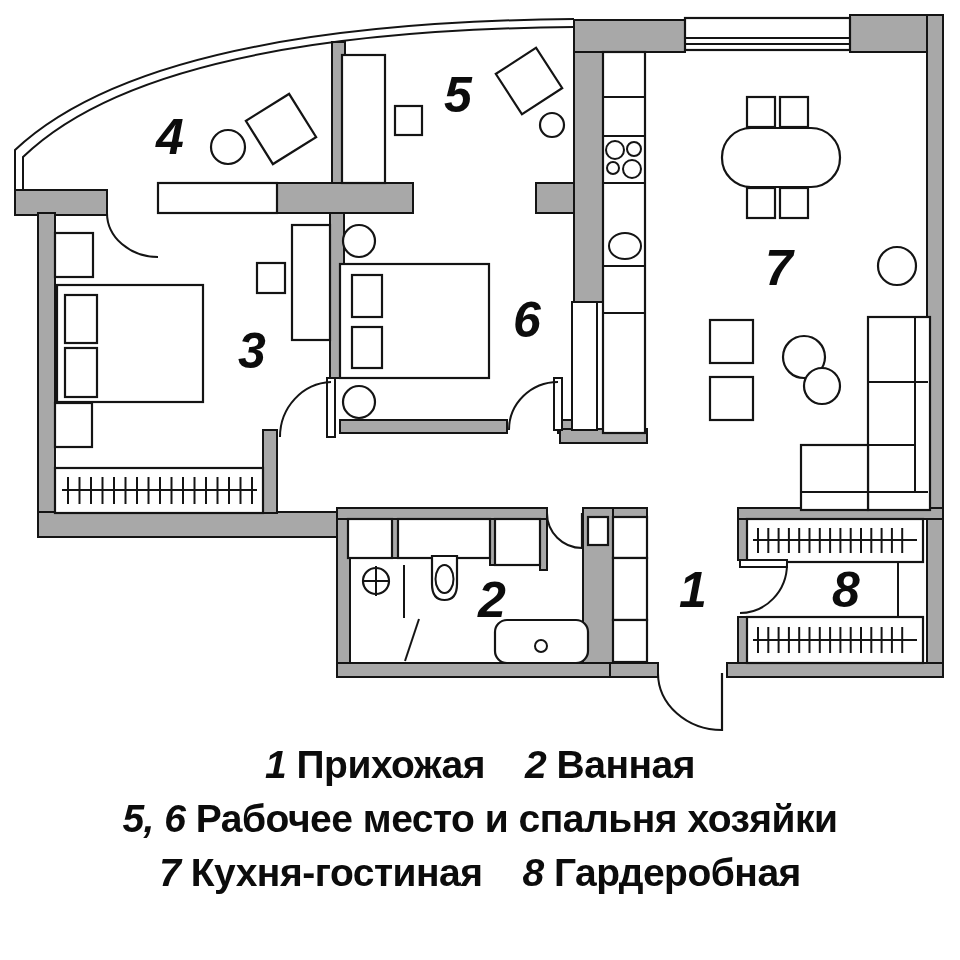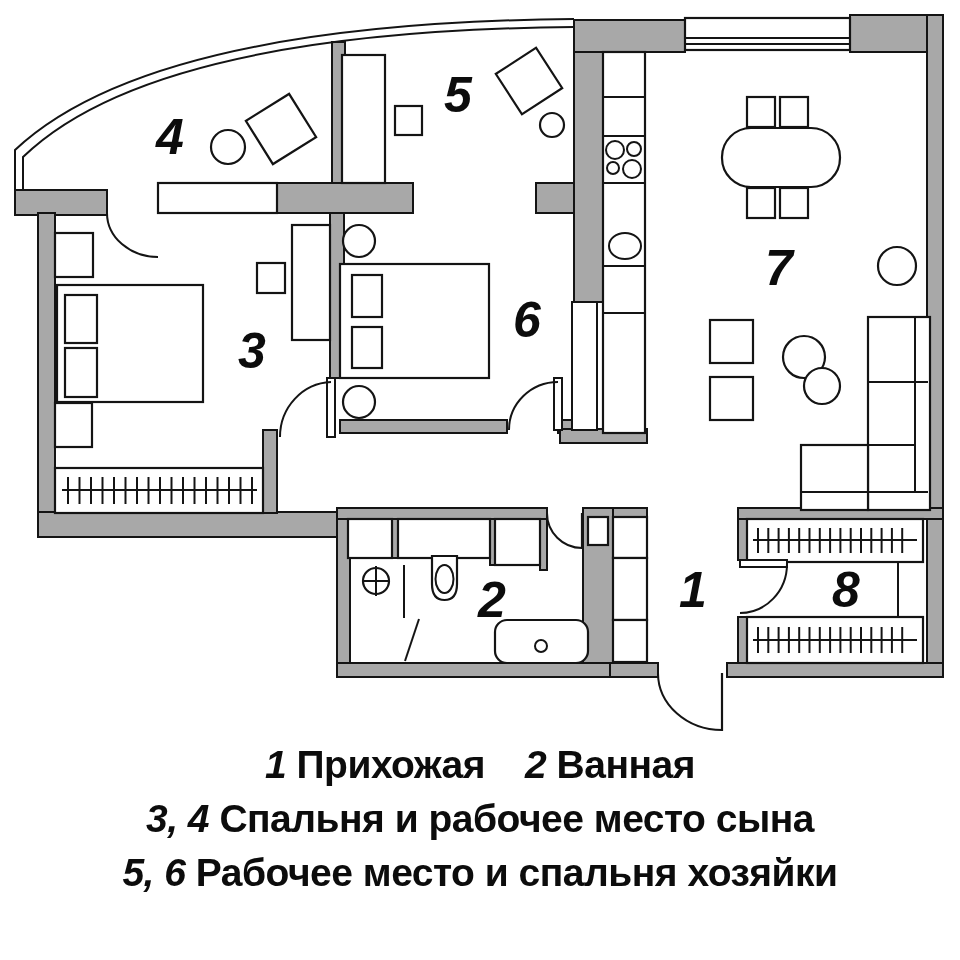--- a/index.html
+++ b/index.html
@@ -255,16 +255,16 @@
       <text class="roomnum" x="170" y="154">4</text>
       <text class="roomnum" x="458" y="112">5</text>
       <text class="roomnum" x="527" y="337">6</text>
       <text class="roomnum" x="779" y="285">7</text>
       <text class="roomnum" x="846" y="607">8</text>
     </g>
   </svg>
 
   <div id="legend">
       <div class="legend-line"><span class="legend-seg"><span class="legend-num">1</span><span class="legend-name"> Прихожая</span></span><span class="legend-seg"><span class="legend-num">2</span><span class="legend-name"> Ванная</span></span></div>
-      <div class="legend-line"><span class="legend-seg"><span class="legend-num">3, 4</span><span class="legend-name"> Спальня и рабочее место сына</span></span></div>
       <div class="legend-line"><span class="legend-seg"><span class="legend-num">5, 6</span><span class="legend-name"> Рабочее место и спальня хозяйки</span></span></div>
+      <div class="legend-line"><span class="legend-seg"><span class="legend-num">7</span><span class="legend-name"> Кухня-гостиная</span></span><span class="legend-seg"><span class="legend-num">8</span><span class="legend-name"> Гардеробная</span></span></div>
     </div>
 </div>
 
 </body></html>

